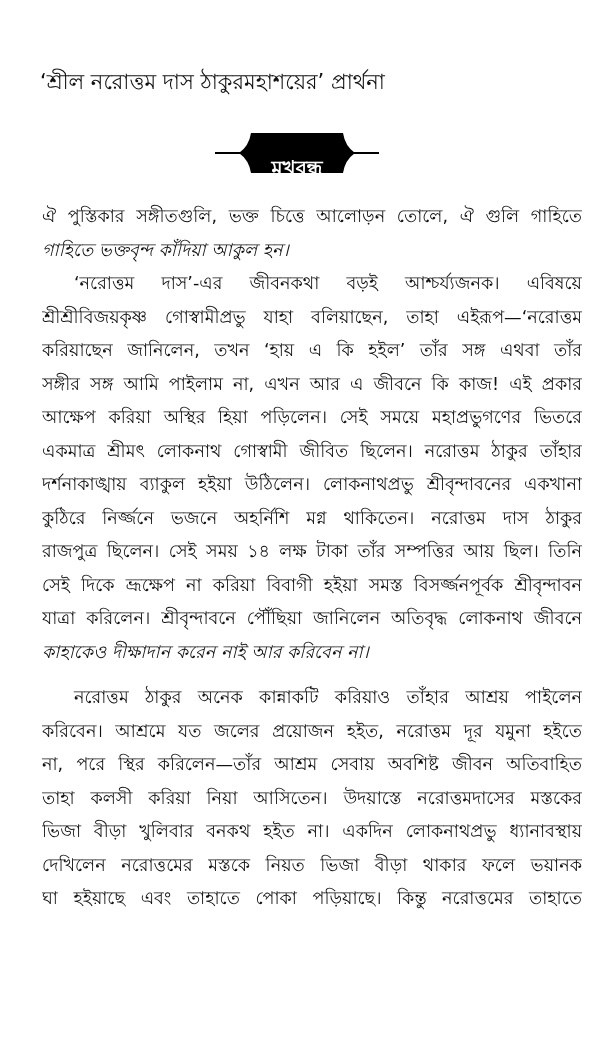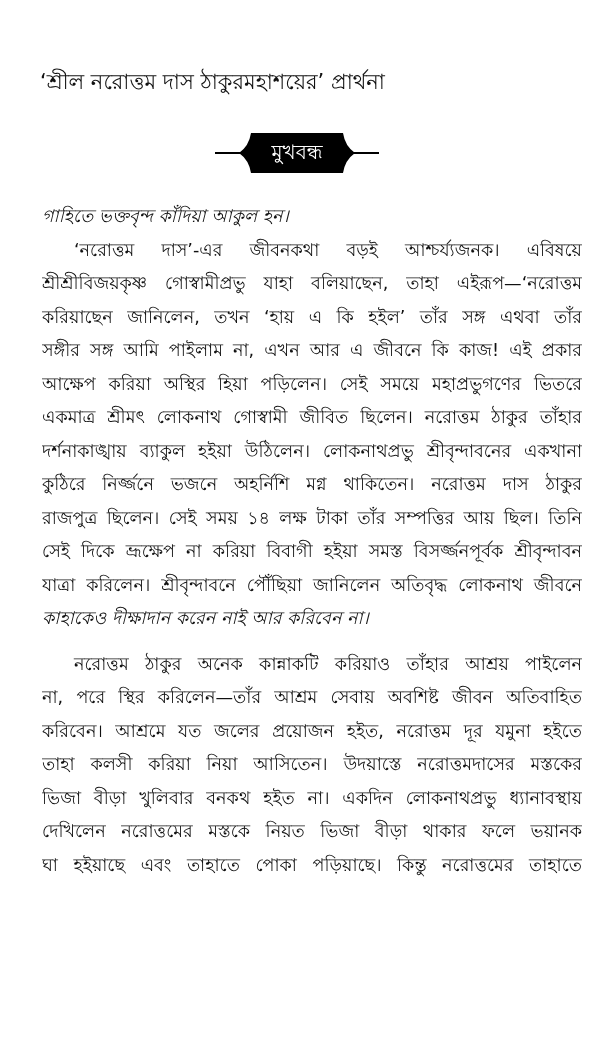--- a/index.html
+++ b/index.html
@@ -11,22 +11,22 @@
   .page { position: absolute; left: 0; top: 0; width: 600px; height: 1050px; }
   .title {
     position: absolute; left: 40px; top: 62px; width: 540px;
     font-size: 21px; line-height: 40px; font-weight: normal; white-space: nowrap;
   }
   .banner {
     position: absolute; left: 215px; top: 132px; width: 164px; height: 42px;
   }
   .banner svg { position: absolute; left: 0; top: 0; }
   .banner-label {
-    position: absolute; left: 36px; top: 0; width: 92px; height: 42px;
-    color: #fff; font-size: 20px; font-weight: normal; text-align: center; line-height: 40px;
+    position: absolute; left: 36px; top: 16px; width: 92px; height: 42px;
+    color: #fff; font-size: 20px; font-weight: bold; text-align: center; line-height: 40px;
   }
   .body-text {
     position: absolute; left: 42px; top: 200px; width: 540px;
     font-size: 17.6px; line-height: 33.5px;
   }
   .line {
     height: 33.5px; white-space: nowrap; text-align: justify; text-align-last: justify;
     overflow: hidden;
   }
   .line.last { text-align-last: left; font-style: italic; }
@@ -43,38 +43,39 @@
     <svg width="164" height="42" viewBox="0 0 164 42">
       <line x1="0" y1="21" x2="26" y2="21" stroke="#000" stroke-width="2"></line>
       <line x1="138" y1="21" x2="164" y2="21" stroke="#000" stroke-width="2"></line>
       <path d="M36 1 L128 1 Q130 14 140 21 Q130 28 128 41 L36 41 Q34 28 24 21 Q34 14 36 1 Z" fill="#000"></path>
     </svg>
     <div class="banner-label">মুখবন্ধ</div>
   </div>
 
   <div class="body-text">
 
+    <div class="line">ঐ পুস্তিকার সঙ্গীতগুলি, ভক্ত চিত্তে আলোড়ন তোলে, ঐ গুলি গাহিতে</div>
     <div class="line last">গাহিতে ভক্তবৃন্দ কাঁদিয়া আকুল হন।</div>
 
     <div class="line indent">‘নরোত্তম দাস’-এর জীবনকথা বড়ই আশ্চর্য্যজনক। এবিষয়ে</div>
     <div class="line">শ্রীশ্রীবিজয়কৃষ্ণ গোস্বামীপ্রভু যাহা বলিয়াছেন, তাহা এইরূপ—‘নরোত্তম</div>
     <div class="line">করিয়াছেন জানিলেন, তখন ‘হায় এ কি হইল’ তাঁর সঙ্গ এথবা তাঁর</div>
     <div class="line">সঙ্গীর সঙ্গ আমি পাইলাম না, এখন আর এ জীবনে কি কাজ! এই প্রকার</div>
     <div class="line">আক্ষেপ করিয়া অস্থির হিয়া পড়িলেন। সেই সময়ে মহাপ্রভুগণের ভিতরে</div>
     <div class="line">একমাত্র শ্রীমৎ লোকনাথ গোস্বামী জীবিত ছিলেন। নরোত্তম ঠাকুর তাঁহার</div>
     <div class="line">দর্শনাকাঙ্খায় ব্যাকুল হইয়া উঠিলেন। লোকনাথপ্রভু শ্রীবৃন্দাবনের একখানা</div>
     <div class="line">কুঠিরে নির্জ্জনে ভজনে অহর্নিশি মগ্ন থাকিতেন। নরোত্তম দাস ঠাকুর</div>
     <div class="line">রাজপুত্র ছিলেন। সেই সময় ১৪ লক্ষ টাকা তাঁর সম্পত্তির আয় ছিল। তিনি</div>
     <div class="line">সেই দিকে ভ্রূক্ষেপ না করিয়া বিবাগী হইয়া সমস্ত বিসর্জ্জনপূর্বক শ্রীবৃন্দাবন</div>
     <div class="line">যাত্রা করিলেন। শ্রীবৃন্দাবনে পৌঁছিয়া জানিলেন অতিবৃদ্ধ লোকনাথ জীবনে</div>
     <div class="line last">কাহাকেও দীক্ষাদান করেন নাই আর করিবেন না।</div>
 
     <div class="para-gap"></div>
 
     <div class="line indent">নরোত্তম ঠাকুর অনেক কান্নাকটি করিয়াও তাঁহার আশ্রয় পাইলেন</div>
+    <div class="line">করিবেন। আশ্রমে যত জলের প্রয়োজন হইত, নরোত্তম দূর যমুনা হইতে</div>
     <div class="line">না, পরে স্থির করিলেন—তাঁর আশ্রম সেবায় অবশিষ্ট জীবন অতিবাহিত</div>
-    <div class="line">করিবেন। আশ্রমে যত জলের প্রয়োজন হইত, নরোত্তম দূর যমুনা হইতে</div>
     <div class="line">তাহা কলসী করিয়া নিয়া আসিতেন। উদয়াস্তে নরোত্তমদাসের মস্তকের</div>
     <div class="line">ভিজা বীড়া খুলিবার বনকথ হইত না। একদিন লোকনাথপ্রভু ধ্যানাবস্থায়</div>
     <div class="line">দেখিলেন নরোত্তমের মস্তকে নিয়ত ভিজা বীড়া থাকার ফলে ভয়ানক</div>
     <div class="line">ঘা হইয়াছে এবং তাহাতে পোকা পড়িয়াছে। কিন্তু নরোত্তমের তাহাতে</div>
   </div>
 </div>
 
 </body></html>

